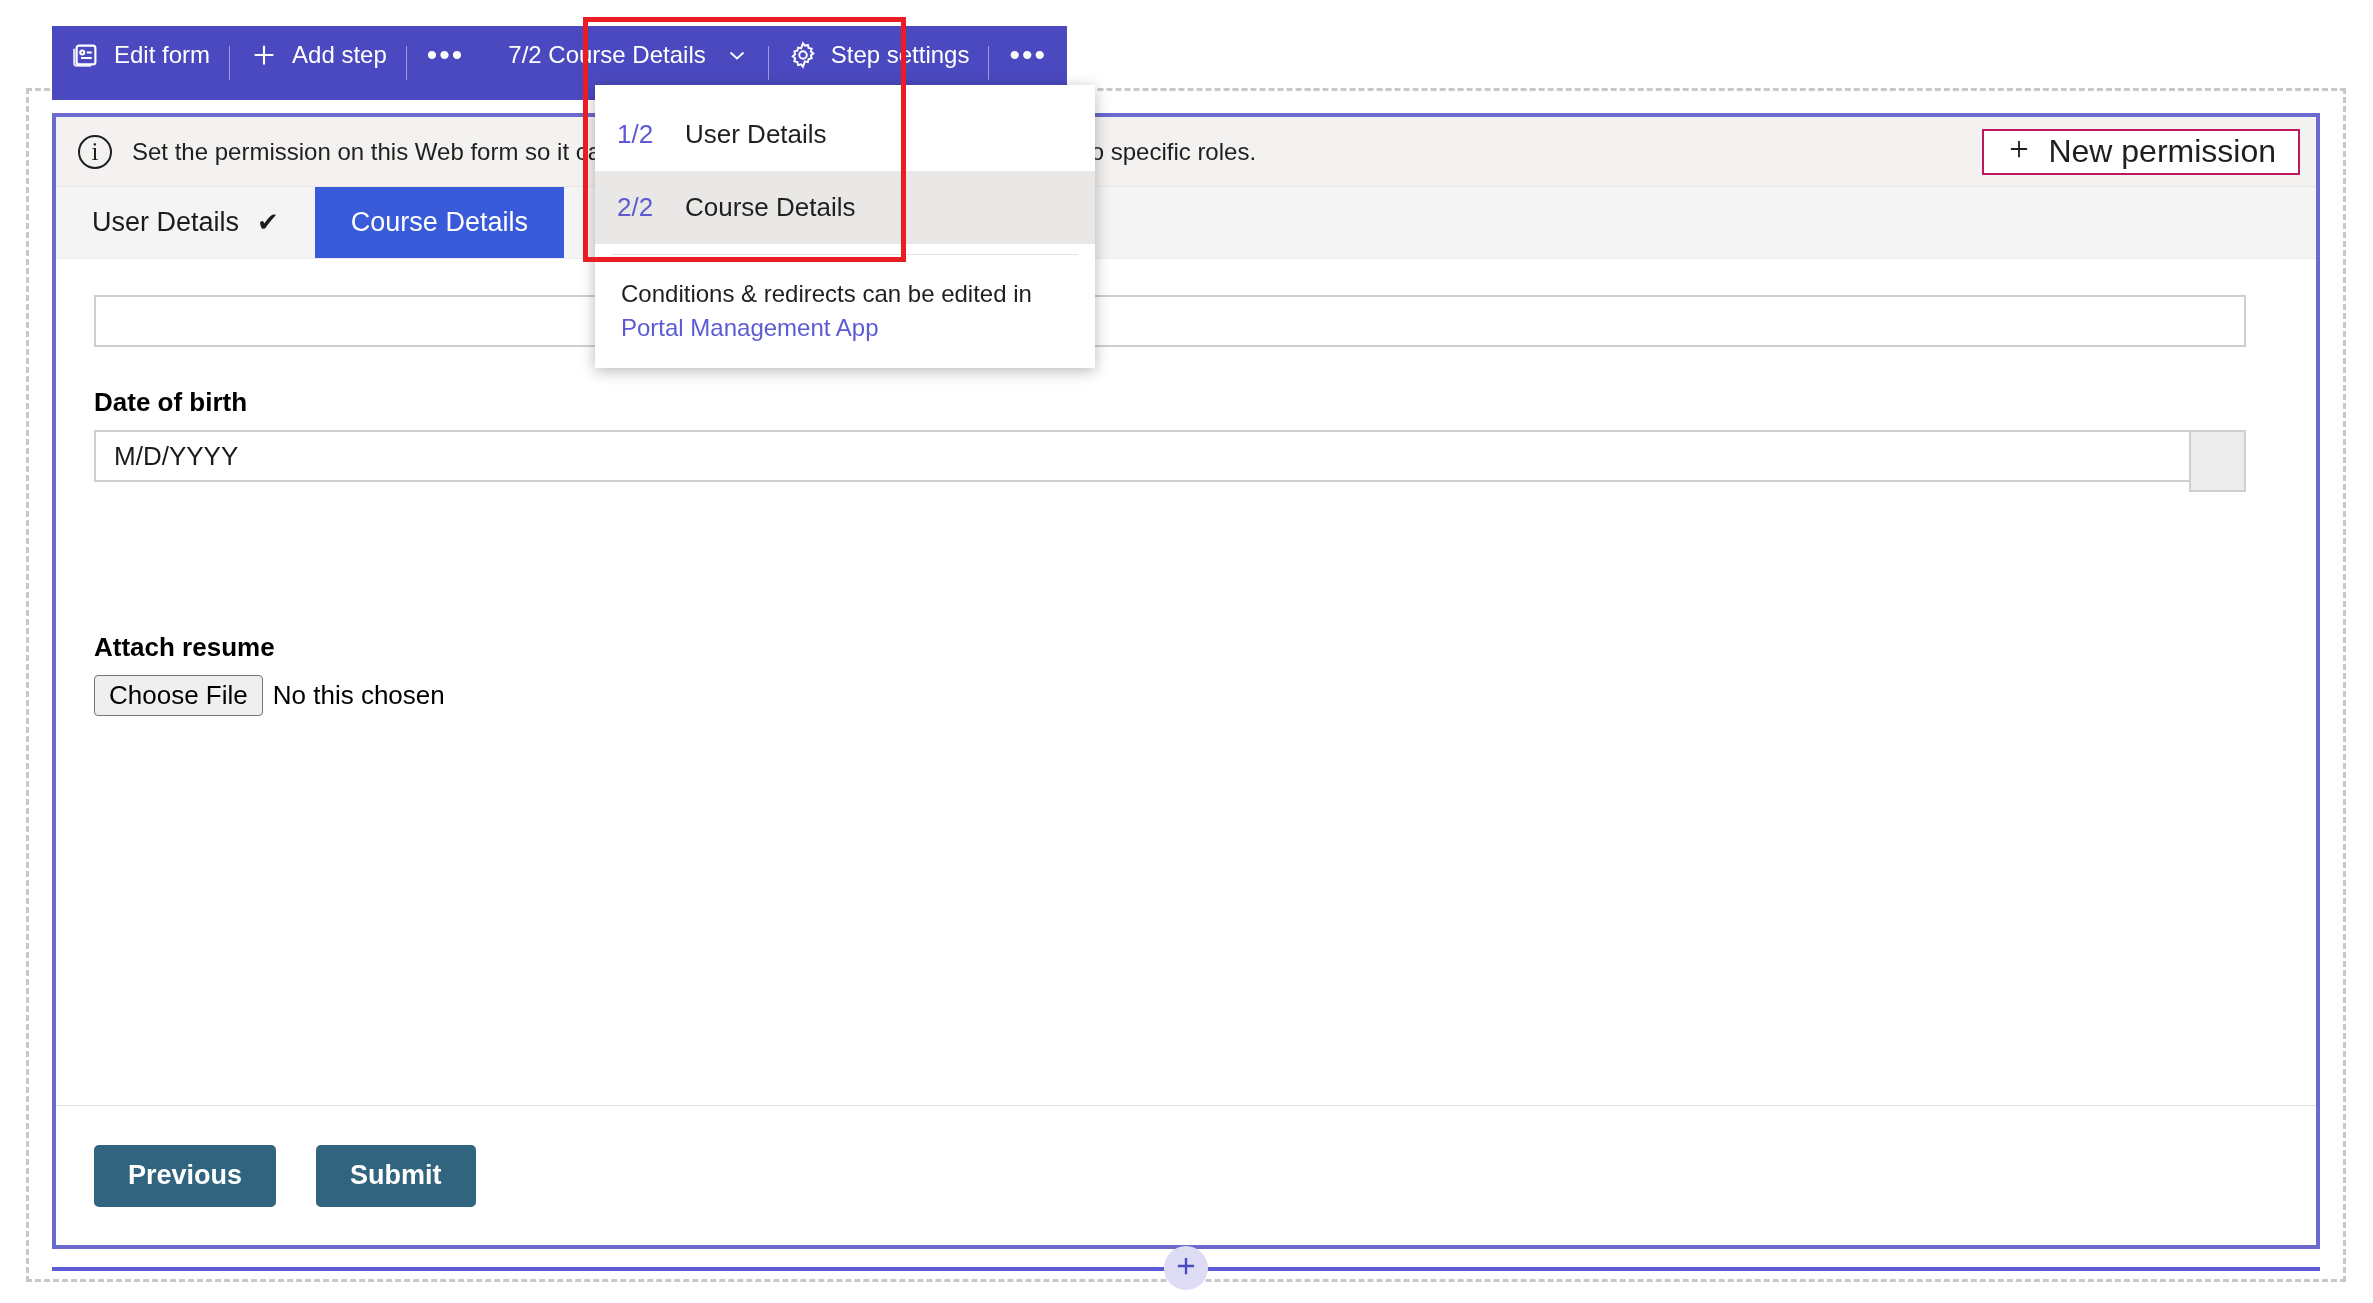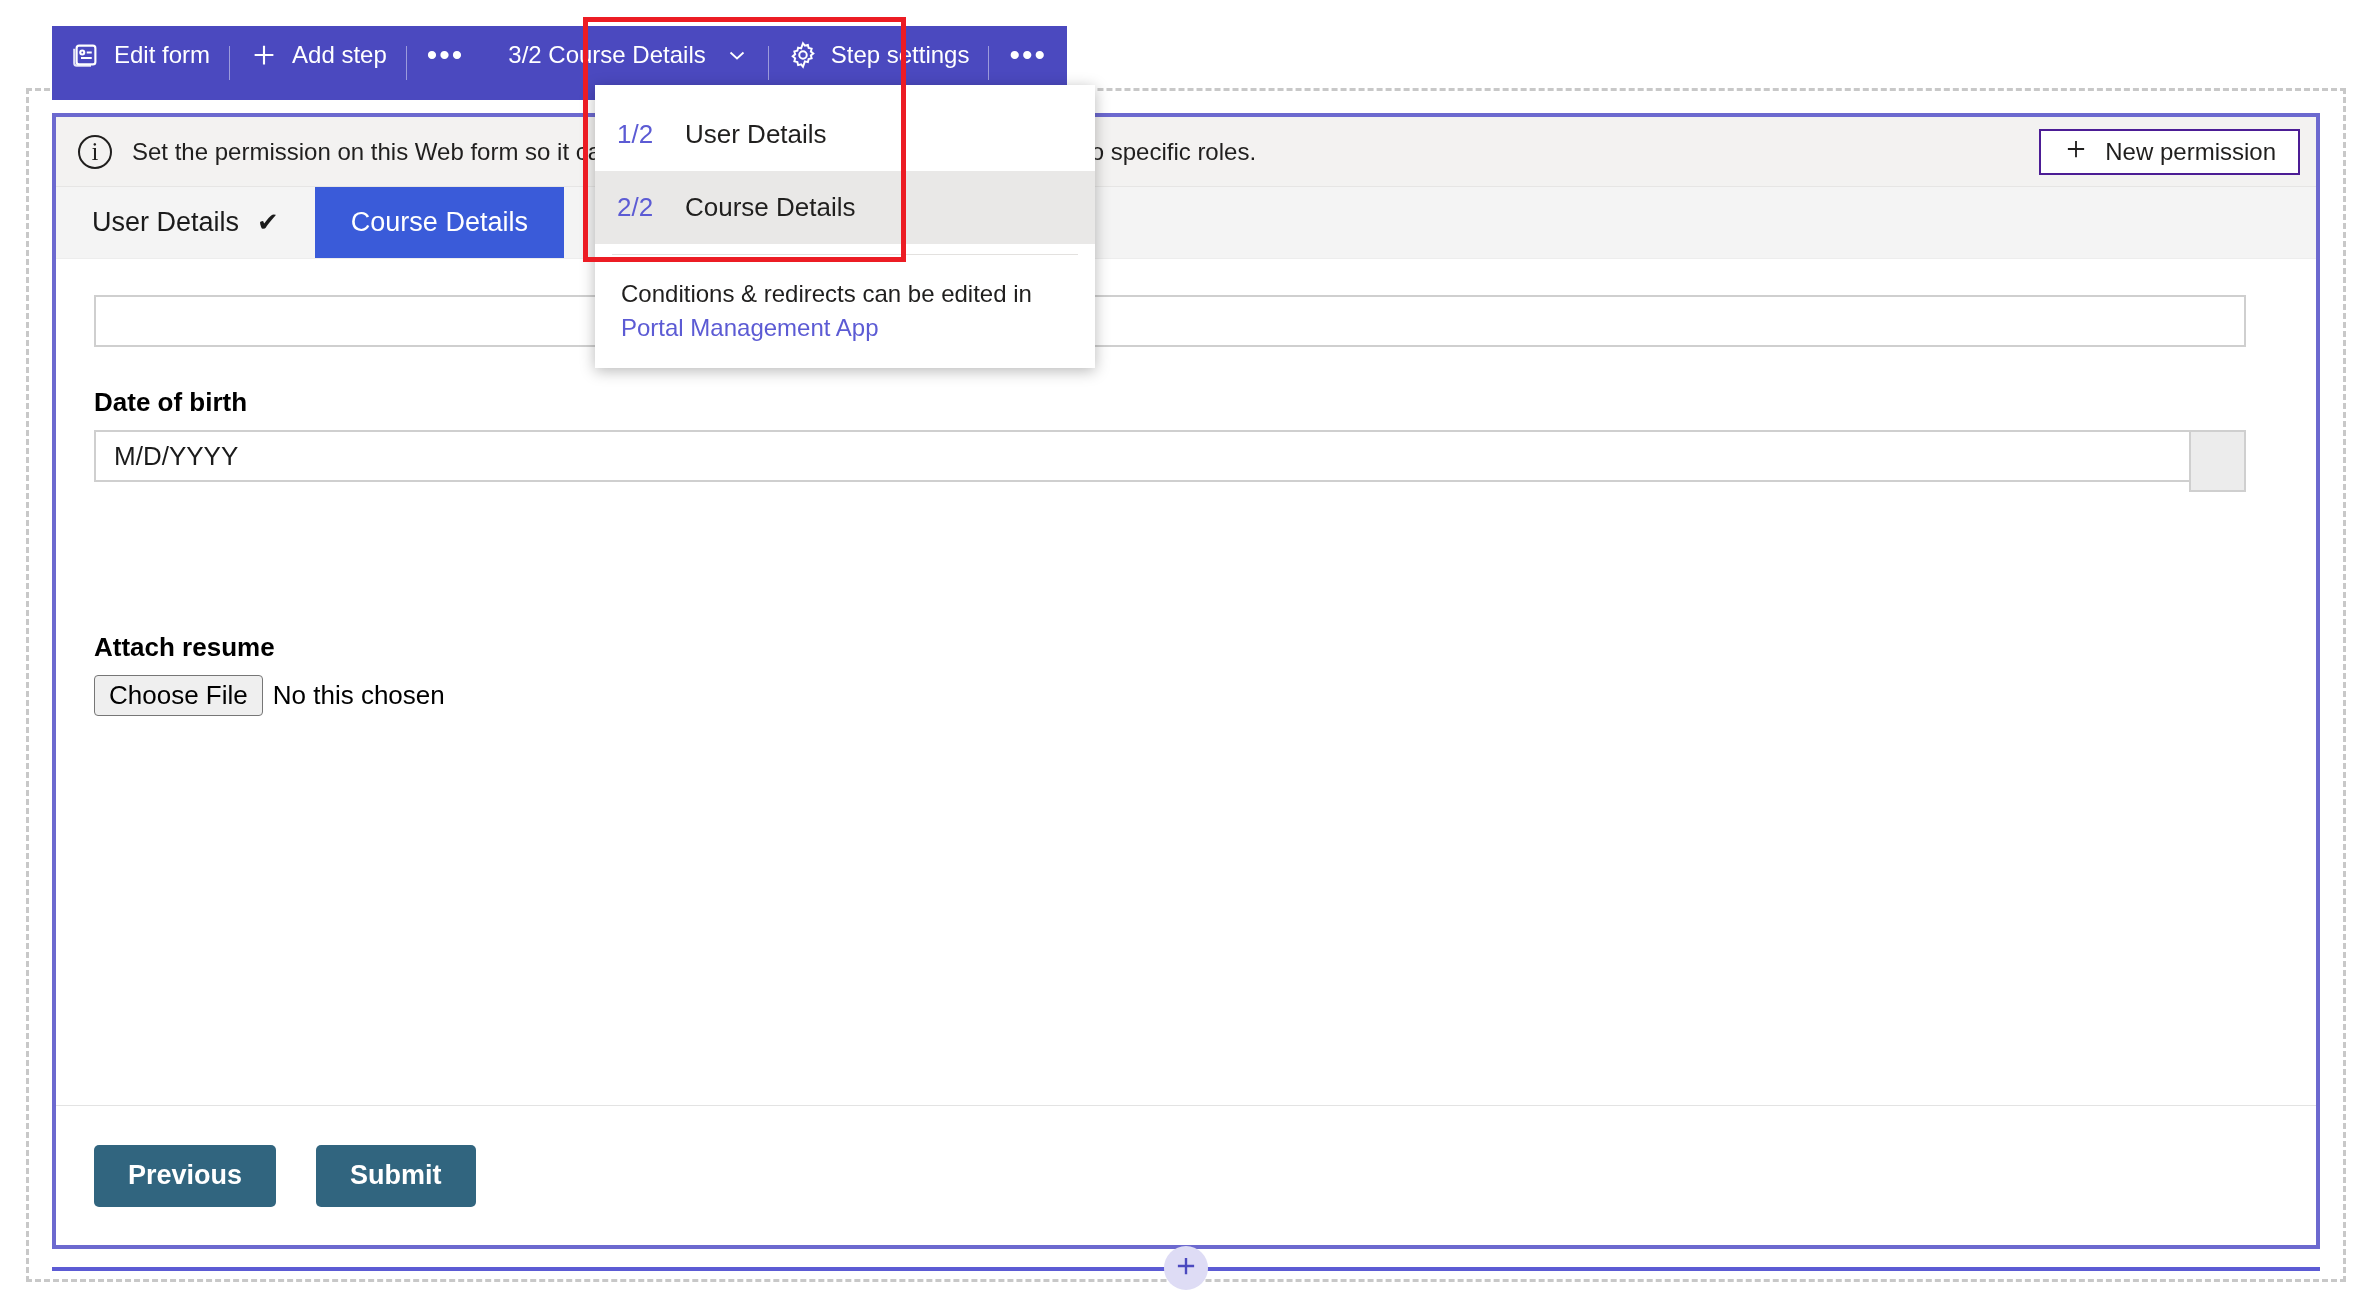--- a/index.html
+++ b/index.html
@@ -133,23 +133,23 @@
   }
   #perm-text {
     font-size: 24px; color: #201f1e;
     white-space: nowrap; overflow: hidden;
     flex: 1;
   }
   #new-perm-btn {
     flex: none;
     display: flex; align-items: center; gap: 16px;
     height: 46px; padding: 0 22px;
-    border: 2px solid #4c1d95;
-    background: #ffffff;
-    font-size: 24px; color: #201f1e;
+    border: 2px solid #be185d;
+    background: #ffffff;
+    font-size: 32px; color: #201f1e;
     cursor: default;
   }
 
   
   #tabstrip {
     height: 72px;
     background: #f4f4f4;
     display: flex; align-items: stretch;
     border-bottom: 1px solid #ededed;
   }
@@ -300,21 +300,21 @@
         </svg>
       </span>
       <span>Add step</span>
     </div>
 
     <div class="tb-sep"></div>
 
     <div class="tb-dots">•••</div>
 
     <div class="tb-btn" style="padding-left:24px;">
-      <span>3/2 Course Details</span>
+      <span>7/2 Course Details</span>
       <span class="tb-caret">
         <svg width="24" height="24" viewBox="0 0 24 24" fill="none" stroke="#ffffff" stroke-width="1.8">
           <path d="M5.5 9.5 12 15.5l6.5-6"></path>
         </svg>
       </span>
     </div>
 
     <div class="tb-sep"></div>
 
     <div class="tb-btn">

